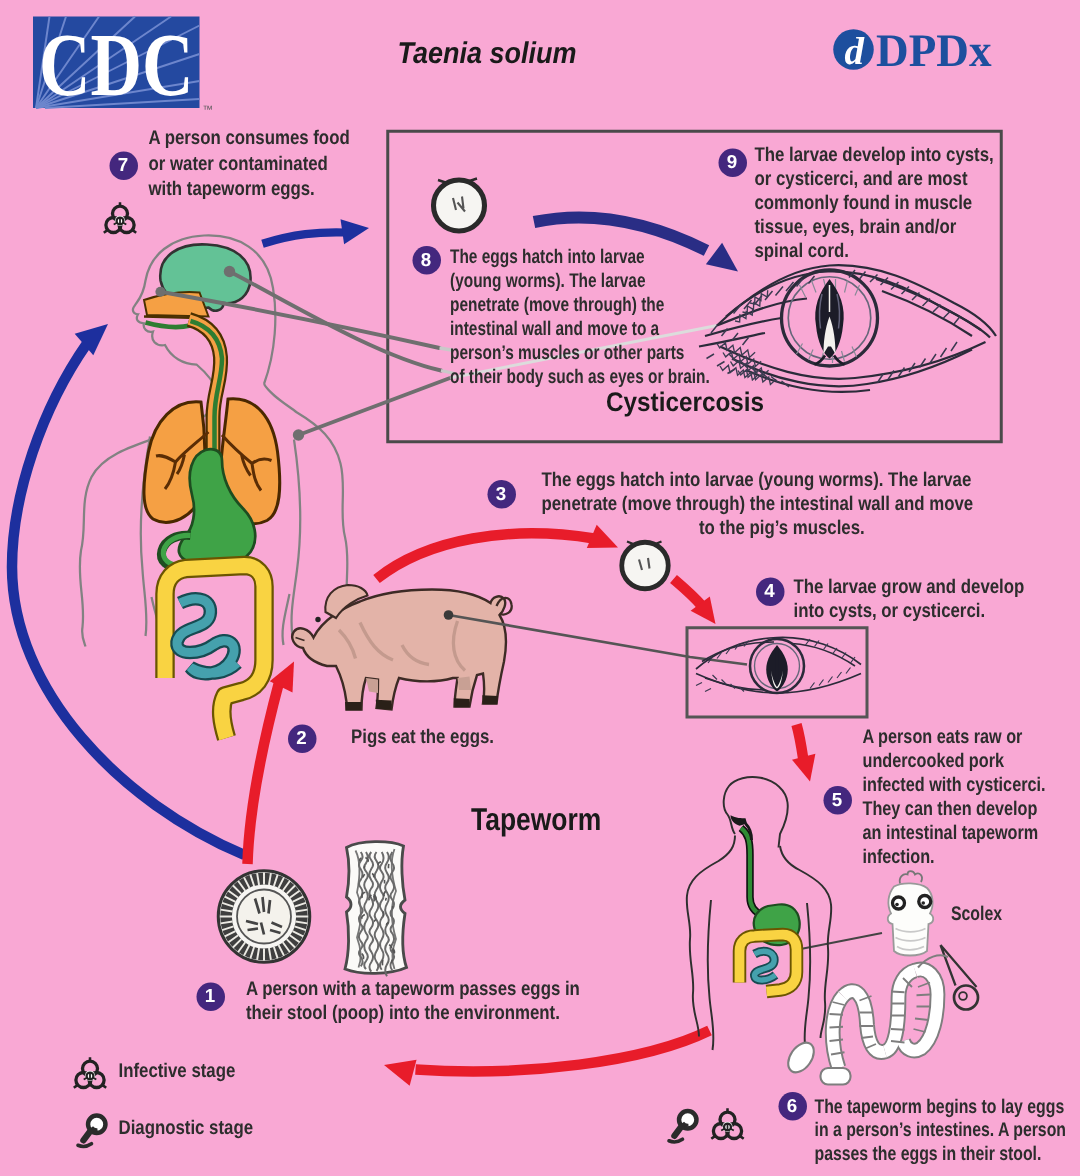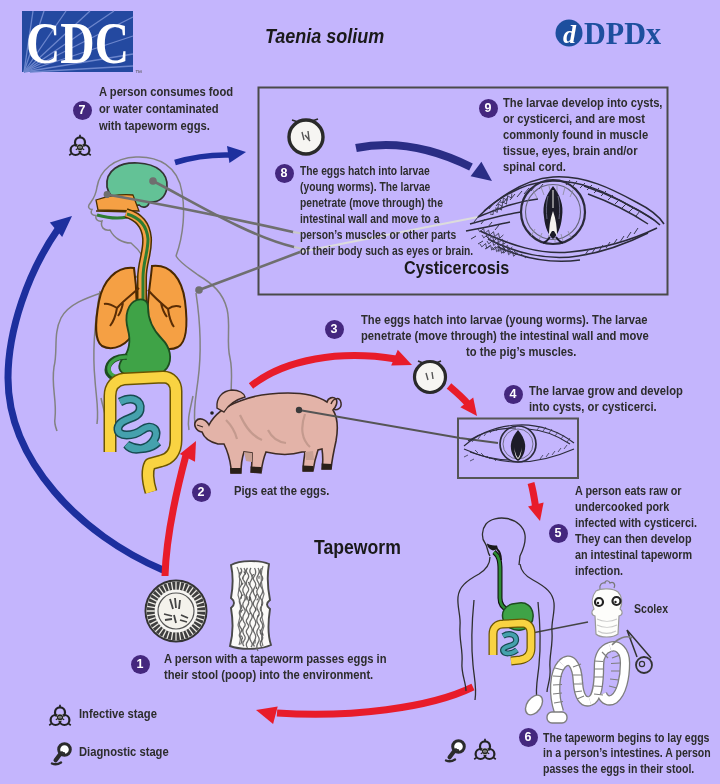--- a/index.html
+++ b/index.html
@@ -1,16 +1,16 @@
 <!DOCTYPE html>
 <html><head>
 <meta charset="utf-8">
 <style>
 html,body{margin:0;padding:0;background:#fff;}
-#page{position:relative;width:720px;height:784px;background:#c4b5fd;overflow:hidden;
+#page{position:relative;width:720px;height:784px;background:#f9a8d4;overflow:hidden;
  font-family:"Liberation Sans",sans-serif;}
 .t{position:absolute;font-weight:bold;font-size:13.2px;line-height:16px;color:#2d2d2d;
  transform:scaleX(0.85);transform-origin:0 0;white-space:nowrap;}
 .num{position:absolute;width:19px;height:19px;border-radius:50%;background:#44277e;
  color:#fff;font-weight:bold;font-size:12.5px;text-align:center;line-height:19px;}
 svg{position:absolute;left:0;top:0;}
 </style>
 </head>
 <body>
 <div id="page">

